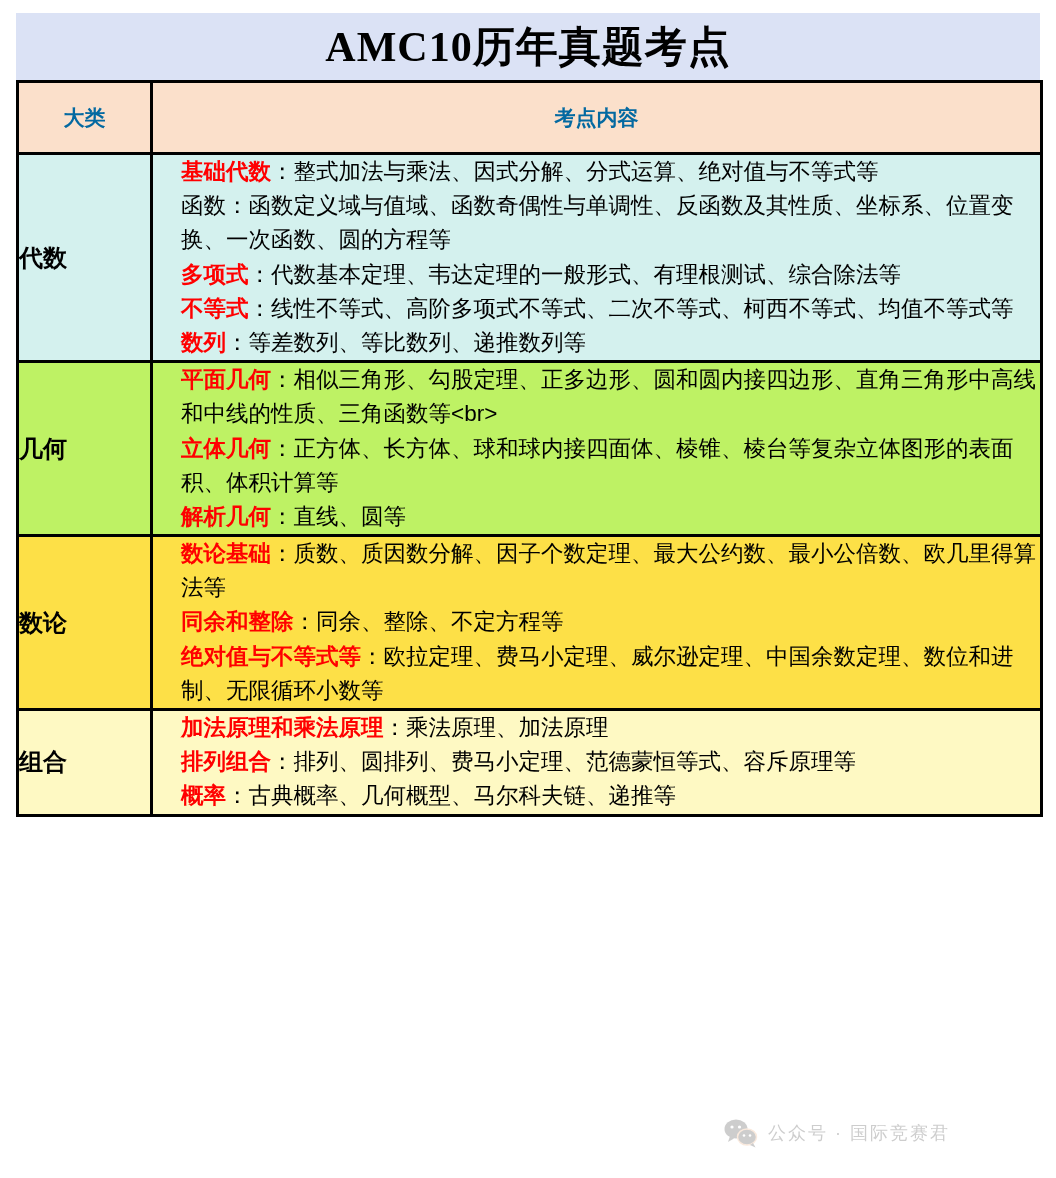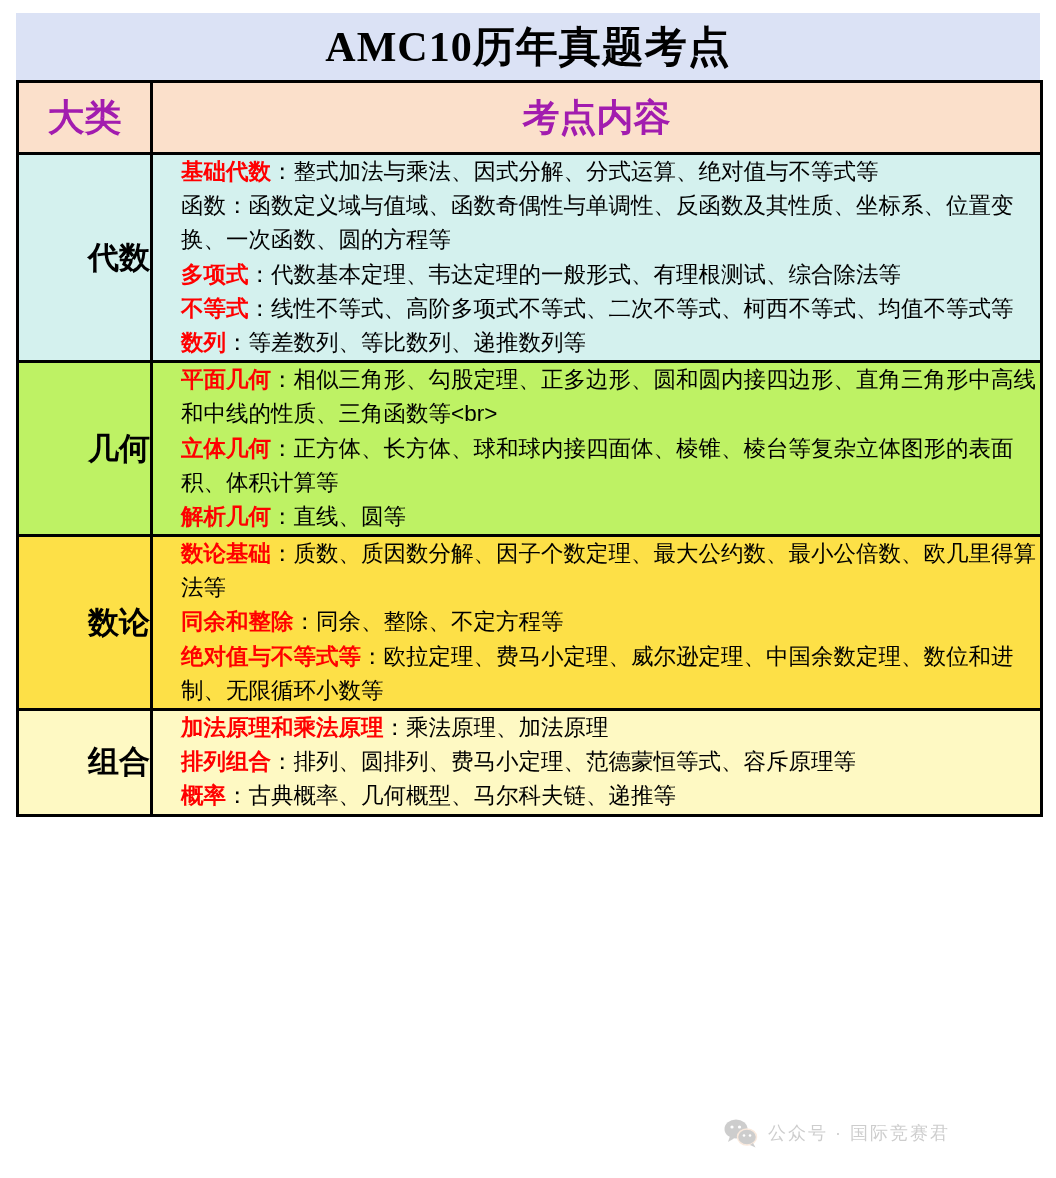--- a/index.html
+++ b/index.html
@@ -61,30 +61,30 @@
   }
 
   col.c-cat { width: 134px; }
   col.c-body { width: 890px; }
 
   
   .hdr-cell {
     background: #fbe0cb;
     height: 72px;
     text-align: center;
-    font-size: 37px;
-    font-weight: 700;
-    color: #a21caf;
+    font-size: 21px;
+    font-weight: 700;
+    color: #0369a1;
     font-family: Liberation Mono, monospace;
   }
 
   
   .cat-cell {
-    text-align: right;
-    font-size: 31px;
+    text-align: left;
+    font-size: 24px;
     font-weight: 700;
     color: #000000;
   }
 
   
   .body-cell {
     padding: 6px 8px 6px 10px;
     font-size: 22.5px;
     line-height: 1.52;
     color: #000000;

